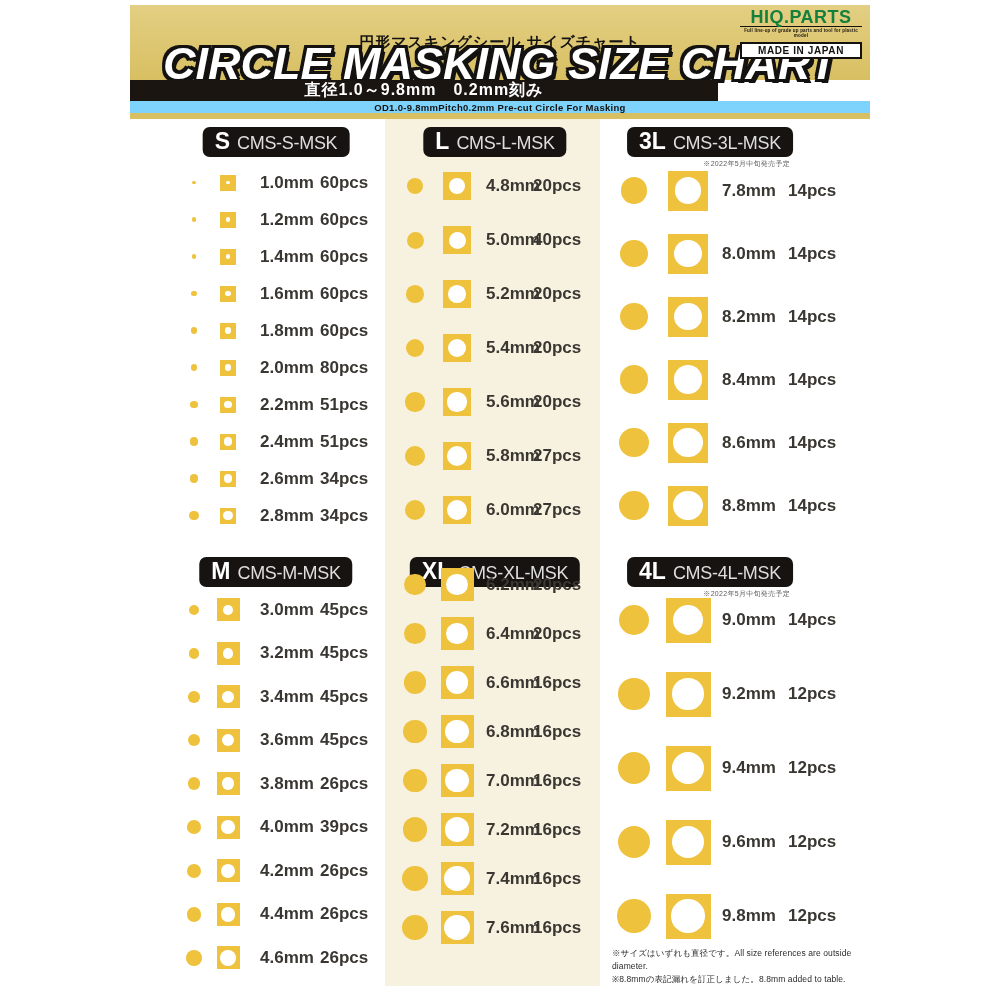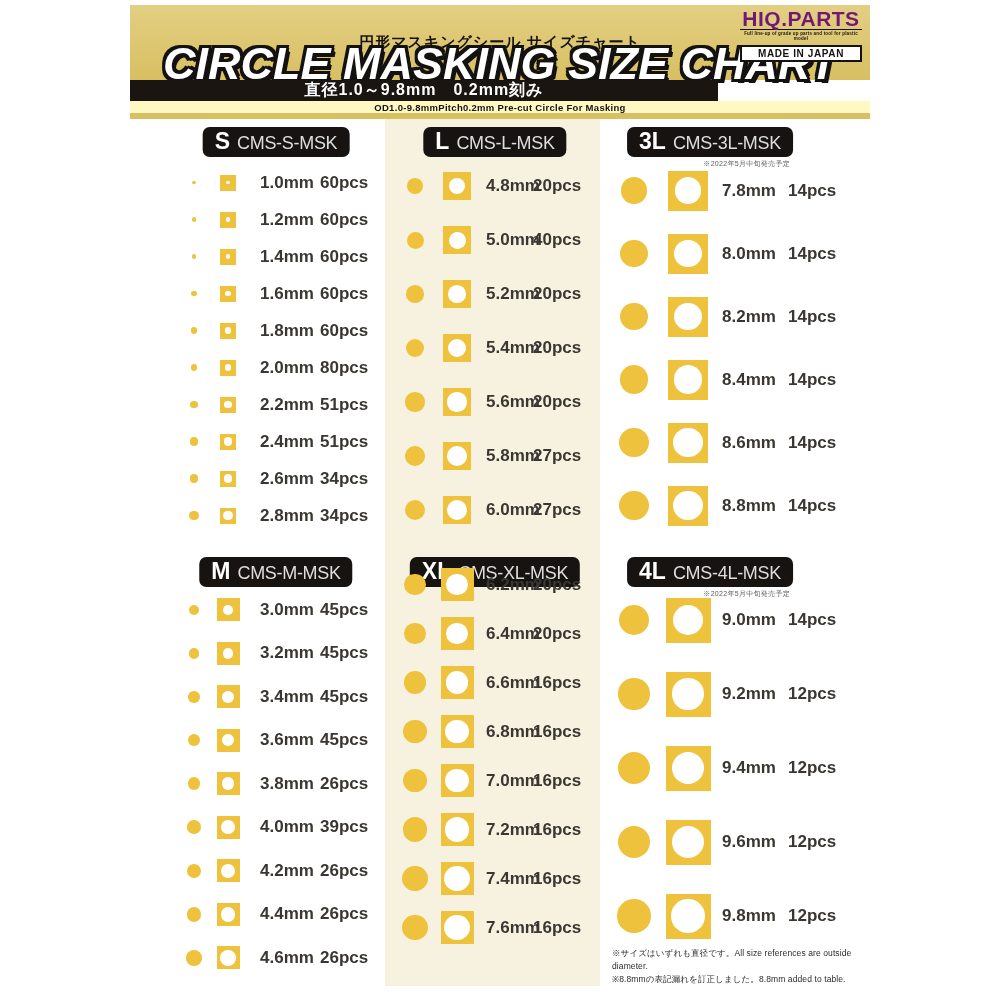--- a/index.html
+++ b/index.html
@@ -20,27 +20,27 @@
     font-size:45px; font-weight:900; font-style:italic; letter-spacing:0px; color:#ffffff;
     white-space:nowrap;
     text-shadow:
       -3px -3px 0 #141210, 3px -3px 0 #141210, -3px 3px 0 #141210, 3px 3px 0 #141210,
       -3px 0 0 #141210, 3px 0 0 #141210, 0 -3px 0 #141210, 0 3px 0 #141210,
       -2px -2px 0 #141210, 2px -2px 0 #141210, -2px 2px 0 #141210, 4px 4px 0 #141210; }
   .black-bar { position:absolute; left:0; top:80px; width:588px; height:21px;
     background:#1a1511; display:flex; align-items:center; justify-content:center; }
   .black-bar span { color:#ffffff; font-size:16px; font-weight:700; letter-spacing:1px; }
   .white-bar { position:absolute; left:0; top:101px; width:740px; height:12px;
-    background:#fef9c3; display:flex; align-items:center; justify-content:center; }
+    background:#7dd3fc; display:flex; align-items:center; justify-content:center; }
   .white-bar span { color:#141210; font-size:9.5px; font-weight:700; letter-spacing:0.3px; }
   .gold-stripe { position:absolute; left:0; top:113px; width:740px; height:6px;
     background:#d8bf62; }
 
   .brand-block { position:absolute; right:8px; top:8px; width:122px; text-align:center; }
-  .brand-name { font-size:21px; font-weight:900; color:#701a75; letter-spacing:0.5px; line-height:1; }
+  .brand-name { font-size:18px; font-weight:900; color:#15803d; letter-spacing:0.5px; line-height:1; }
   .brand-tagline { font-size:4.5px; font-weight:700; color:#1a1511; letter-spacing:0.2px;
     border-top:1.5px solid #141210; padding-top:1px; line-height:1.2; }
   .made-box { margin-top:3px; background:#ffffff; border:2px solid #141210;
     font-size:10px; font-weight:900; color:#141210; letter-spacing:0.6px; padding:1px 4px; }
 
   
   .cream-strip { position:absolute; left:255px; top:119px; width:215px; height:867px;
     background:#f7f2df; }
 
   .pill { position:absolute; transform:translateX(-50%);

